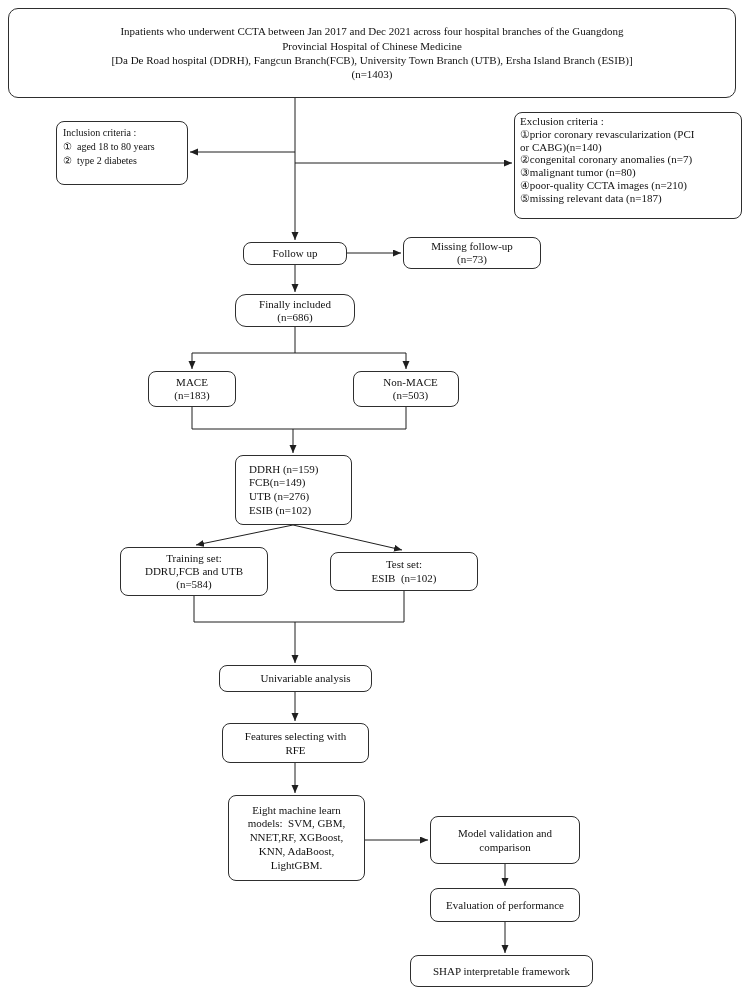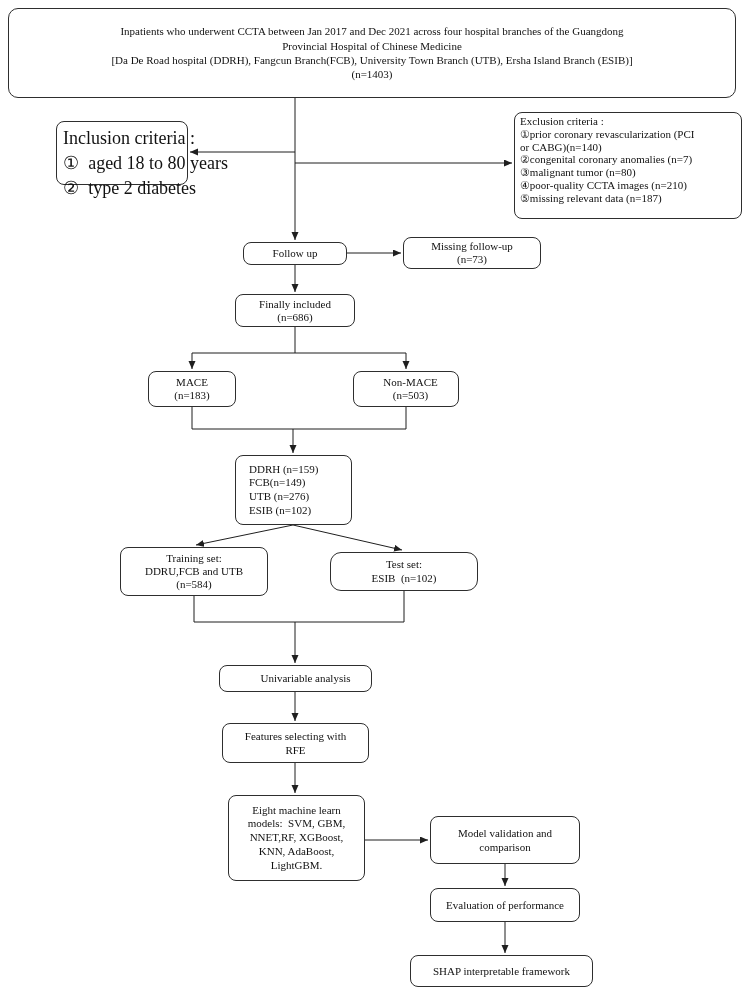--- a/index.html
+++ b/index.html
@@ -77,56 +77,56 @@
       <line x1="505" y1="864" x2="505" y2="886" marker-end="url(#arrow)"></line>
       <line x1="505" y1="922" x2="505" y2="953" marker-end="url(#arrow)"></line>
     </g>
   </svg>
 
   <div class="node" style="left:8px; top:8px; width:728px; height:90px; border-radius:10px;">Inpatients who underwent CCTA between Jan 2017 and Dec 2021 across four hospital branches of the Guangdong
 Provincial Hospital of Chinese Medicine
 [Da De Road hospital (DDRH), Fangcun Branch(FCB), University Town Branch (UTB), Ersha Island Branch (ESIB)]
 (n=1403)</div>
 
-  <div class="node align-left align-top" style="left:56px; top:121px; width:132px; height:64px; font-size:18px; line-height:1.4; padding:4px 6px;">Inclusion criteria :
+  <div class="node align-left align-top" style="left:56px; top:121px; width:132px; height:64px; font-size:10px; line-height:1.4; padding:4px 6px;">Inclusion criteria :
 ①  aged 18 to 80 years
 ②  type 2 diabetes</div>
 
   <div class="node align-left align-top" style="left:514px; top:112px; width:228px; height:107px; line-height:1.16; padding:2px 5px;">Exclusion criteria :
 ①prior coronary revascularization (PCI
 or CABG)(n=140)
 ②congenital coronary anomalies (n=7)
 ③malignant tumor (n=80)
 ④poor-quality CCTA images (n=210)
 ⑤missing relevant data (n=187)</div>
 
   <div class="node" style="left:243px; top:242px; width:104px; height:23px;">Follow up</div>
 
   <div class="node" style="left:403px; top:237px; width:138px; height:32px; line-height:1.15;">Missing follow-up
 (n=73)</div>
 
-  <div class="node" style="left:235px; top:294px; width:120px; height:33px; line-height:1.15;">Finally included
+  <div class="node" style="left:235px; top:294px; width:120px; height:33px; line-height:1.15;border-radius:11px;">Finally included
 (n=686)</div>
 
   <div class="node" style="left:148px; top:371px; width:88px; height:36px; line-height:1.2;">MACE
 (n=183)</div>
 
   <div class="node" style="left:353px; top:371px; width:106px; height:36px; line-height:1.2;padding-left:13px;">Non-MACE
 (n=503)</div>
 
   <div class="node align-left" style="left:235px; top:455px; width:117px; height:70px; line-height:1.25; padding-left:13px;">DDRH (n=159)
 FCB(n=149)
 UTB (n=276)
 ESIB (n=102)</div>
 
   <div class="node" style="left:120px; top:547px; width:148px; height:49px; line-height:1.2;">Training set:
 DDRU,FCB and UTB
 (n=584)</div>
 
-  <div class="node" style="left:330px; top:552px; width:148px; height:39px; line-height:1.25;border-radius:11px;">Test set:
+  <div class="node" style="left:330px; top:552px; width:148px; height:39px; line-height:1.25;">Test set:
 ESIB  (n=102)</div>
 
   <div class="node" style="left:219px; top:665px; width:153px; height:27px;padding-left:24px;">Univariable analysis</div>
 
   <div class="node" style="left:222px; top:723px; width:147px; height:40px;">Features selecting with
 RFE</div>
 
   <div class="node" style="left:228px; top:795px; width:137px; height:86px; line-height:1.25;">Eight machine learn
 models:  SVM, GBM,
 NNET,RF, XGBoost,

